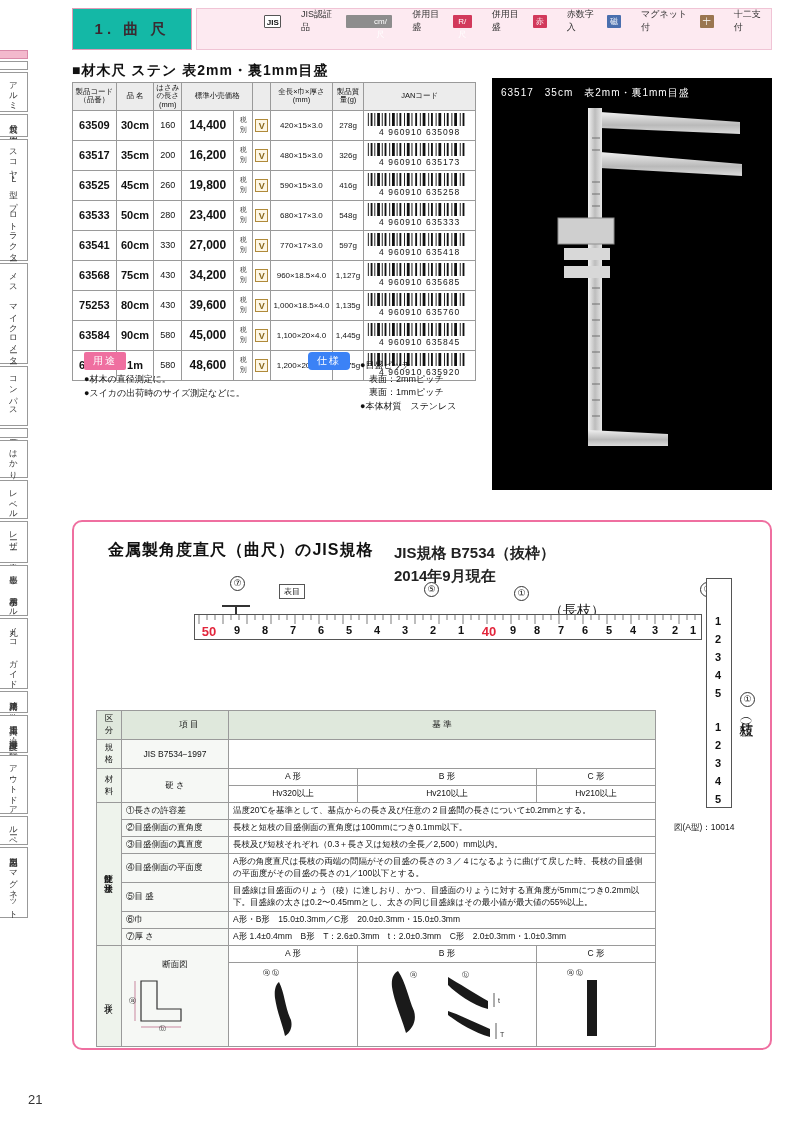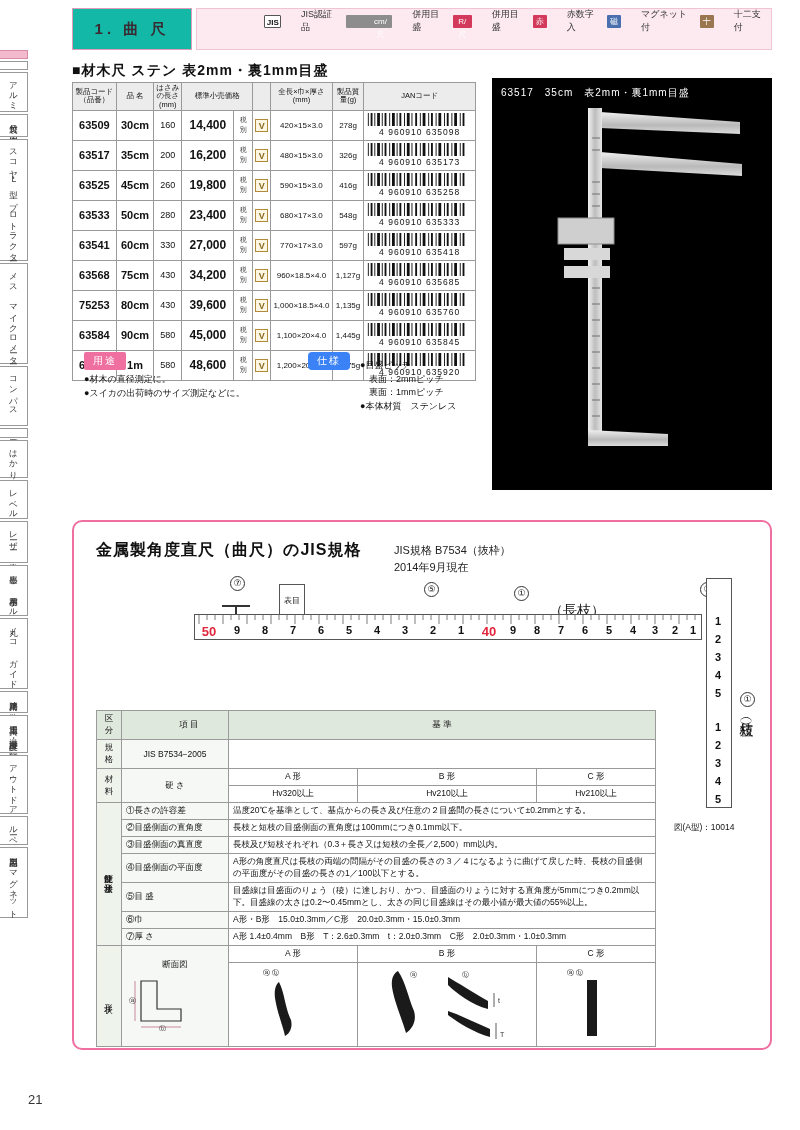--- a/index.html
+++ b/index.html
@@ -100,22 +100,22 @@
   #spec-block { position:absolute; left:308px; top:352px; width:190px; }
   .teal-tag {
     display:inline-block; background:#3b82f6; color:#fff;
     font-size:10px; padding:2px 9px; border-radius:4px; letter-spacing:2px;
   }
   
   #jis-panel {
     position:absolute; left:72px; top:520px; width:700px; height:530px;
     border:2px solid #ef6fa0; border-radius:10px; background:#fff;
   }
-  #jis-title { position:absolute; left:22px; top:18px; font-size:16px; font-weight:bold; letter-spacing:1px; }
-  #jis-sub { position:absolute; left:320px; top:20px; font-size:11px; line-height:1.5; color:#222; }
+  #jis-title { position:absolute; left:34px; top:18px; font-size:16px; font-weight:bold; letter-spacing:1px; }
+  #jis-sub { position:absolute; left:320px; top:20px; font-size:15px; line-height:1.5; color:#222;font-weight:bold; }
   
   #ruler-area { position:absolute; left:20px; top:58px; width:660px; height:112px; }
   .ruler-bar {
     position:absolute; left:100px; top:34px; width:508px; height:26px;
     background:#fff; border:1px solid #555;
   }
   .ruler-num {
     position:absolute; top:9px; font-size:11px; font-weight:bold; color:#111;
     transform:translateX(-50%);
   }
@@ -123,21 +123,21 @@
   .vert-bar {
     position:absolute; left:612px; top:-2px; width:26px; height:230px;
     background:#fff; border:1px solid #555;
   }
   .vnum { position:absolute; left:8px; font-size:11px; font-weight:bold; }
   .callout {
     position:absolute; width:15px; height:15px; border:1px solid #333; border-radius:50%;
     background:#fff; font-size:9px; line-height:13px; text-align:center;
   }
   .small-label { position:absolute; font-size:14px; color:#111; }
-  .boxlabel { position:absolute; border:1px solid #555; background:#fff; font-size:8px; padding:10px 4px; }
+  .boxlabel { position:absolute; border:1px solid #555; background:#fff; font-size:8px; padding:1px 4px; }
   
   #spec-table {
     position:absolute; left:22px; top:188px; width:560px;
     border-collapse:collapse; font-size:8.5px;
   }
   #spec-table th, #spec-table td { border:1px solid #9a9a9a; padding:2px 4px; vertical-align:middle; }
   #spec-table thead th { background:#dfe8dc; text-align:center; font-weight:normal; height:18px; }
   .sp-cat { background:#eef3ec; text-align:center; width:34px; font-size:8.5px;margin-top:28px; }
   .sp-item { background:#f6f8f5; width:112px; text-align:center; }
   .sp-item.left { text-align:left; padding-left:6px; }
@@ -846,21 +846,21 @@
     <thead>
       <tr>
         <th style="width:34px;">区 分</th>
         <th style="width:112px;padding-left:32px;">項 目</th>
         <th colspan="3">基 準</th>
       </tr>
     </thead>
     <tbody>
       <tr>
         <td class="sp-cat">規格</td>
-        <td class="sp-item">JIS  B7534−2005</td>
+        <td class="sp-item">JIS  B7534−1997</td>
         <td class="sp-val" colspan="3"></td>
       </tr>
       <tr>
         <td class="sp-cat" rowspan="2">材料</td>
         <td class="sp-item" rowspan="2">硬 さ</td>
         <td class="sp-val">A 形</td>
         <td class="sp-val">B 形</td>
         <td class="sp-val">C 形</td>
       </tr>
       <tr>

